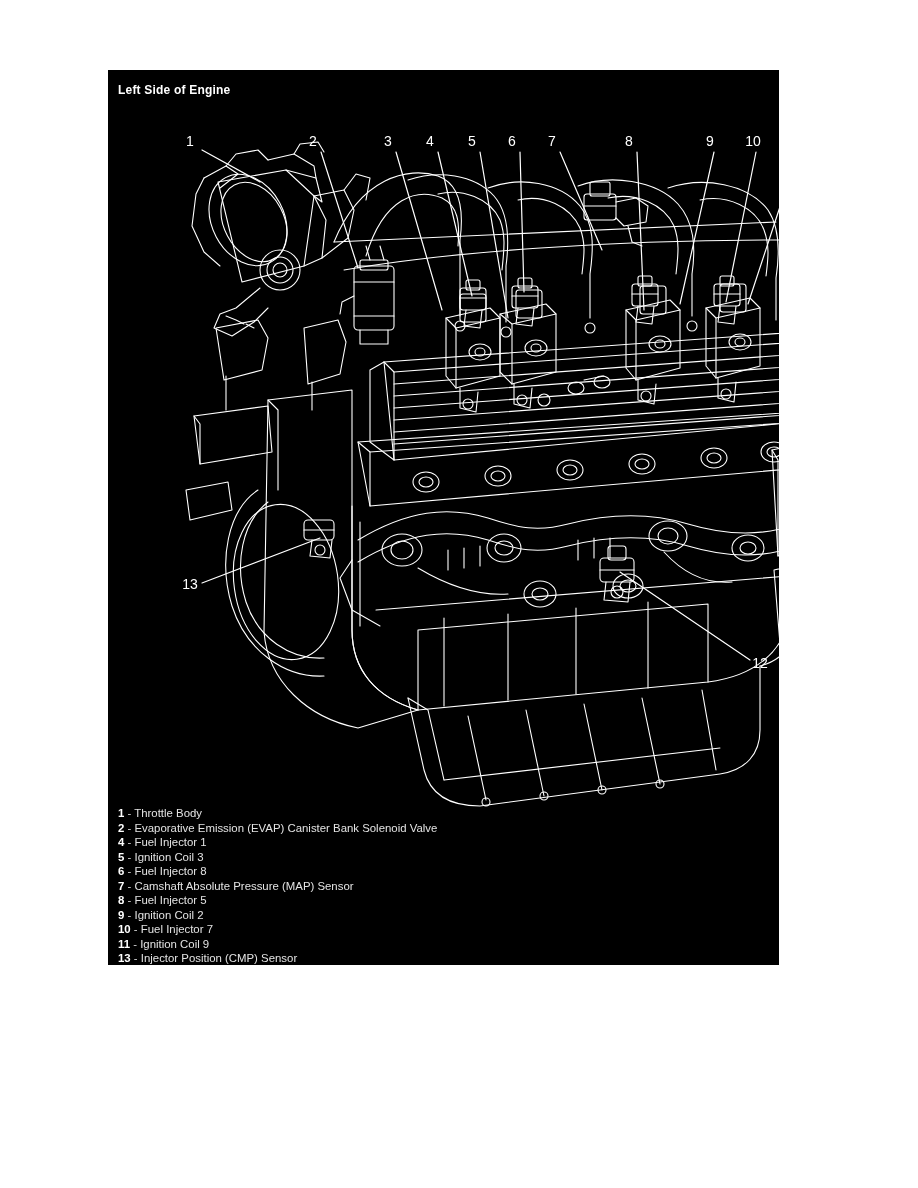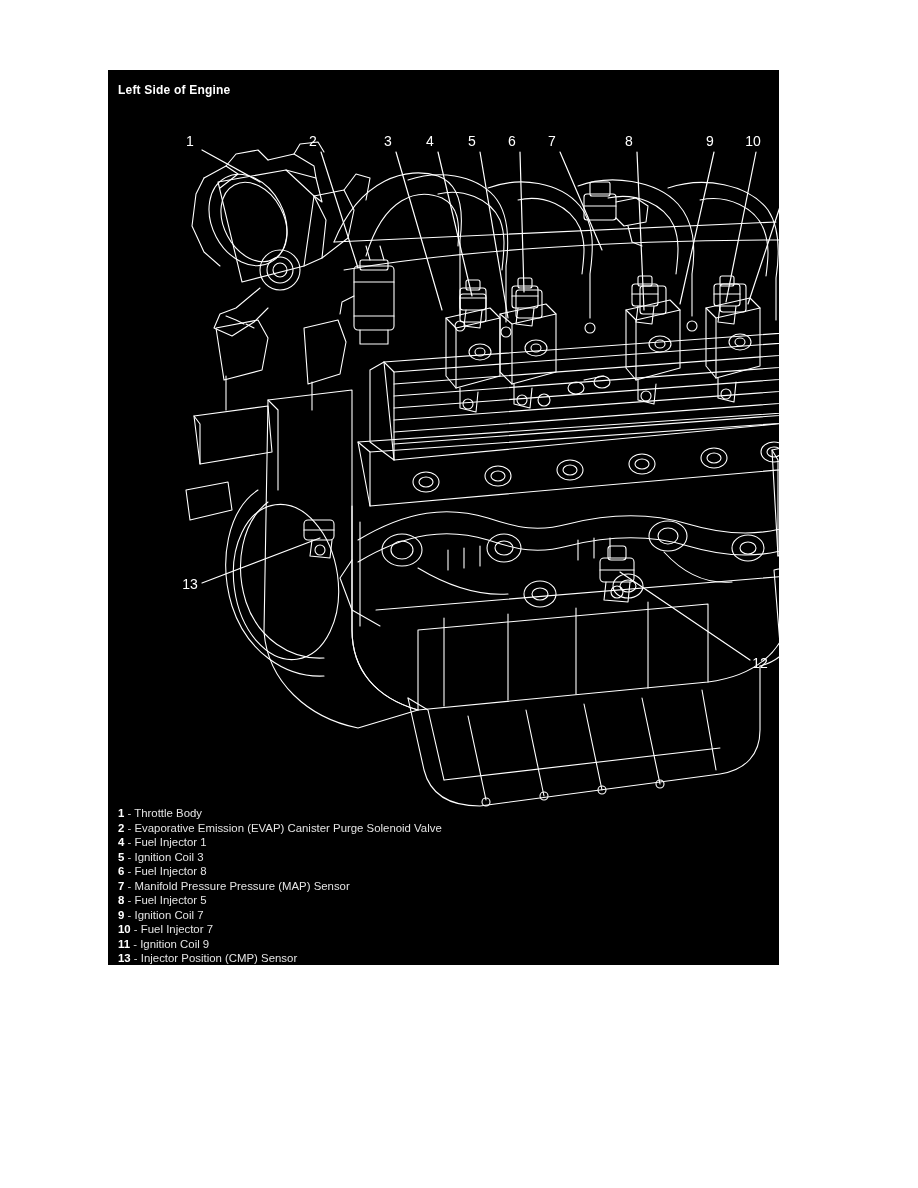--- a/index.html
+++ b/index.html
@@ -316,51 +316,51 @@
 
   <div id="legend">
     <div class="legend-row">
       <span class="legend-num">1</span>
       <span class="legend-dash">-</span>
       <span class="legend-label">Throttle Body</span>
     </div>
     <div class="legend-row">
       <span class="legend-num">2</span>
       <span class="legend-dash">-</span>
-      <span class="legend-label">Evaporative Emission (EVAP) Canister Purge Solenoid Valve</span>
+      <span class="legend-label">Evaporative Emission (EVAP) Canister Bank Solenoid Valve</span>
     </div>
     <div class="legend-row">
       <span class="legend-num">4</span>
       <span class="legend-dash">-</span>
       <span class="legend-label">Fuel Injector 1</span>
     </div>
     <div class="legend-row">
       <span class="legend-num">5</span>
       <span class="legend-dash">-</span>
       <span class="legend-label">Ignition Coil 3</span>
     </div>
     <div class="legend-row">
       <span class="legend-num">6</span>
       <span class="legend-dash">-</span>
       <span class="legend-label">Fuel Injector 8</span>
     </div>
     <div class="legend-row">
       <span class="legend-num">7</span>
       <span class="legend-dash">-</span>
-      <span class="legend-label">Manifold Pressure Pressure (MAP) Sensor</span>
+      <span class="legend-label">Camshaft Absolute Pressure (MAP) Sensor</span>
     </div>
     <div class="legend-row">
       <span class="legend-num">8</span>
       <span class="legend-dash">-</span>
       <span class="legend-label">Fuel Injector 5</span>
     </div>
     <div class="legend-row">
       <span class="legend-num">9</span>
       <span class="legend-dash">-</span>
-      <span class="legend-label">Ignition Coil 7</span>
+      <span class="legend-label">Ignition Coil 2</span>
     </div>
     <div class="legend-row">
       <span class="legend-num">10</span>
       <span class="legend-dash">-</span>
       <span class="legend-label">Fuel Injector 7</span>
     </div>
     <div class="legend-row">
       <span class="legend-num">11</span>
       <span class="legend-dash">-</span>
       <span class="legend-label">Ignition Coil 9</span>

